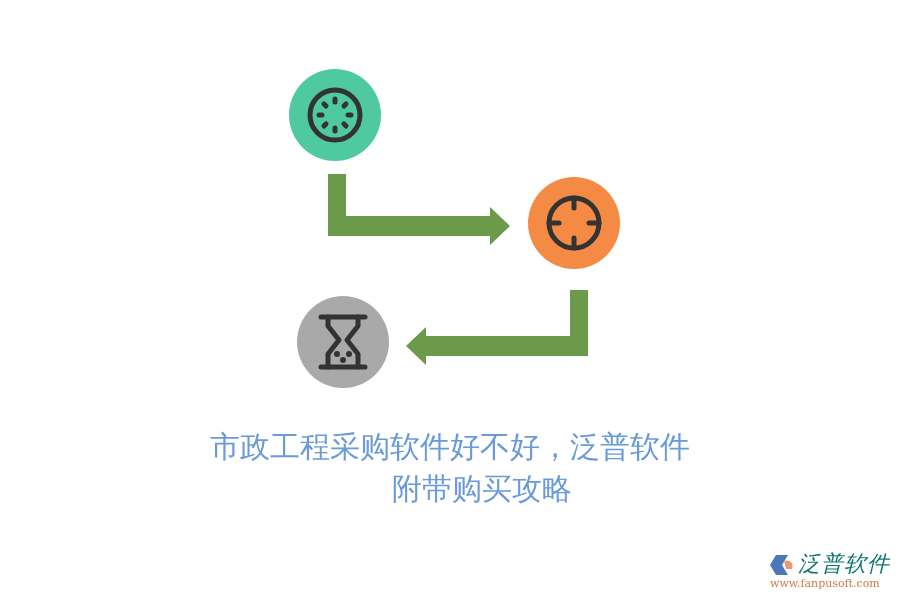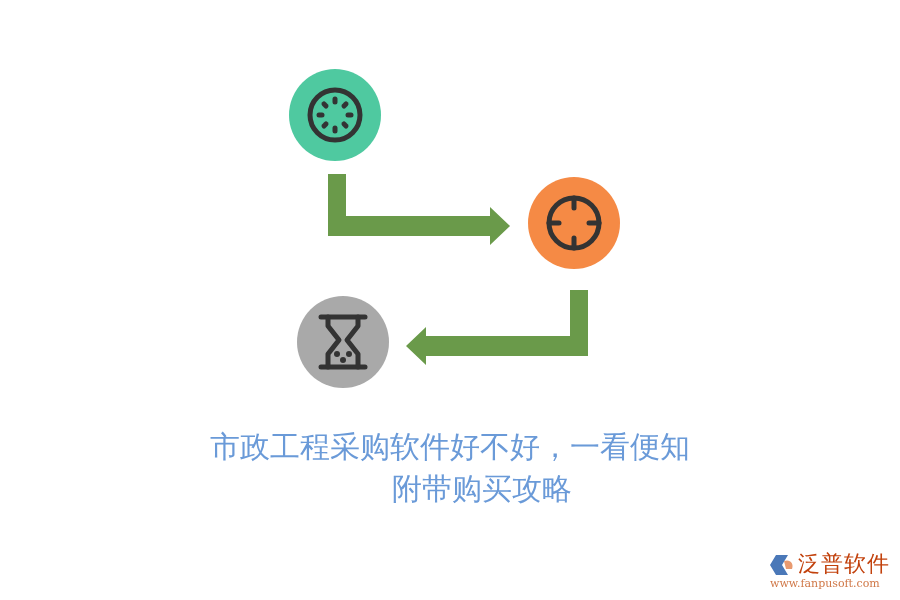--- a/index.html
+++ b/index.html
@@ -87,23 +87,23 @@
       <path d="M43 5 V14 L32 28 L43 42 V55"></path>
     </g>
     <g fill="#333">
       <circle cx="22" cy="42" r="3"></circle>
       <circle cx="34" cy="42" r="3"></circle>
       <circle cx="28" cy="48" r="3"></circle>
     </g>
   </svg>
 </div>
 
-<div class="title" id="title-line-1" style="color:#6a9ad8;">市政工程采购软件好不好，一看便知</div>
+<div class="title" id="title-line-1" style="color:#6a9ad8;">市政工程采购软件好不好，泛普软件</div>
 <div class="title" id="title-line-2" style="color:#6a9ad8;margin-left:32px;">附带购买攻略</div>
 
 <div class="logo">
   <svg class="logo-mark" width="28" height="24" viewBox="0 0 28 24">
     <path d="M8 2 H20 L14 12 L20 22 H8 L2 12 Z" fill="#4a78b8"></path>
     <path d="M16 8 C22 6 26 10 24 16 L18 16 Z" fill="#e89a70"></path>
   </svg>
-  <div class="logo-name" style="color:#c2410c;">泛普软件</div>
+  <div class="logo-name" style="color:#0f766e;font-style:italic;">泛普软件</div>
   <div class="logo-url" style="color:#d07848;">www.fanpusoft.com</div>
 </div>
 
 </body></html>

